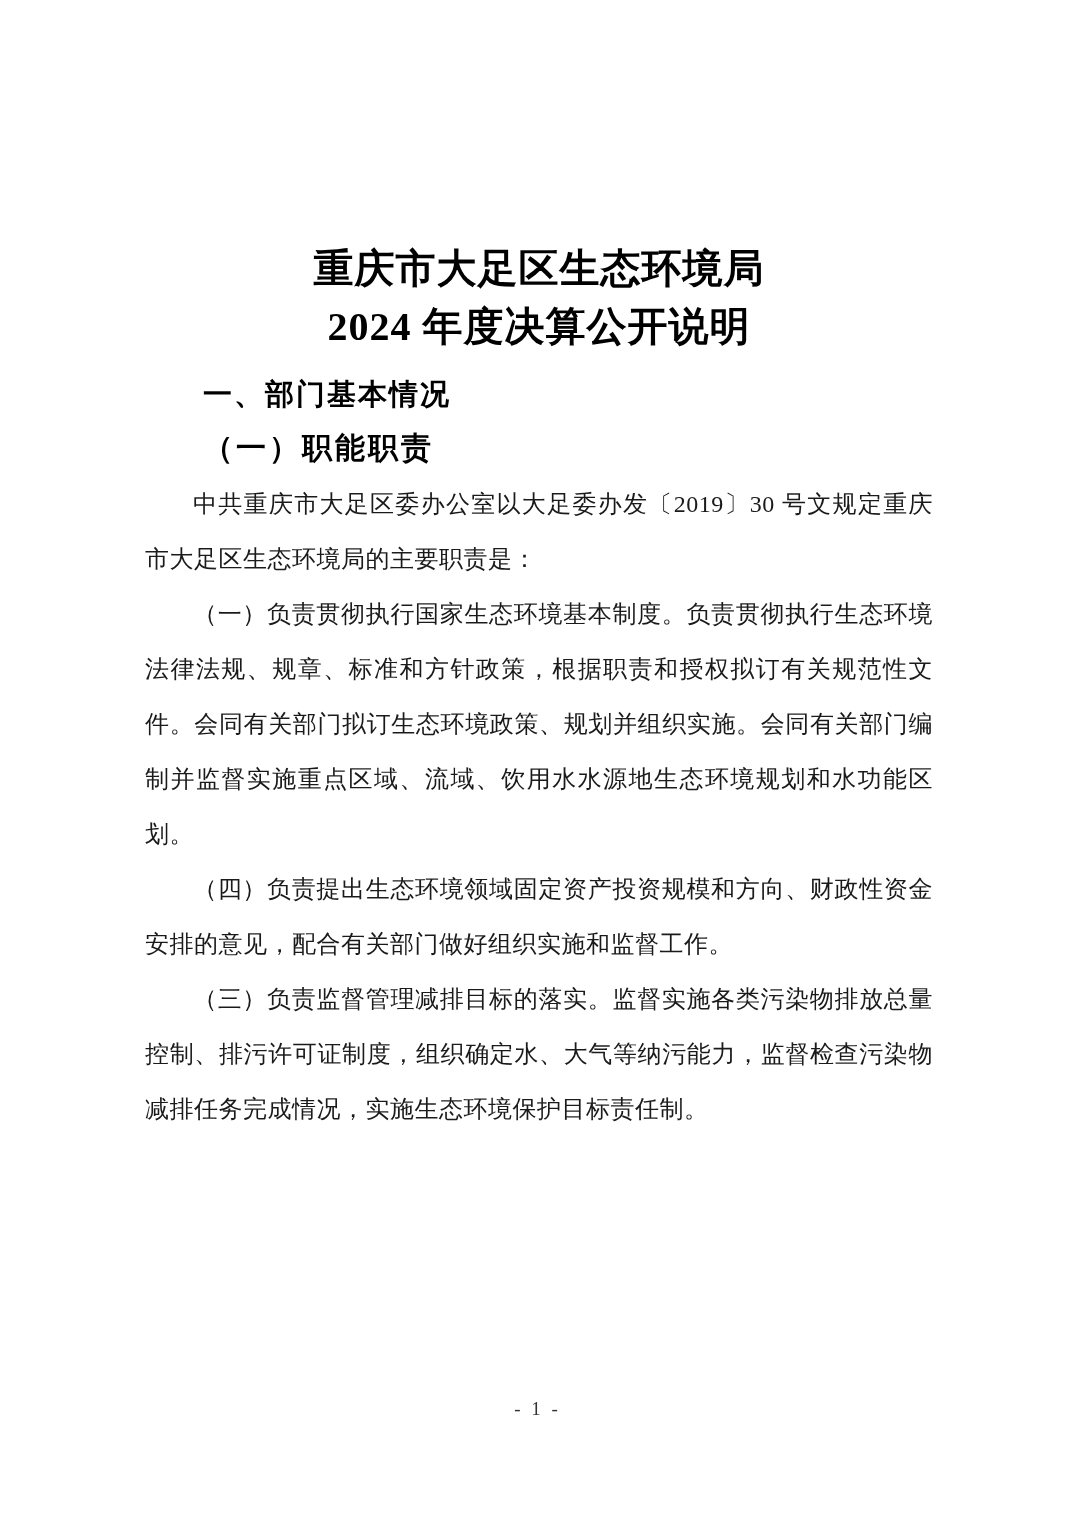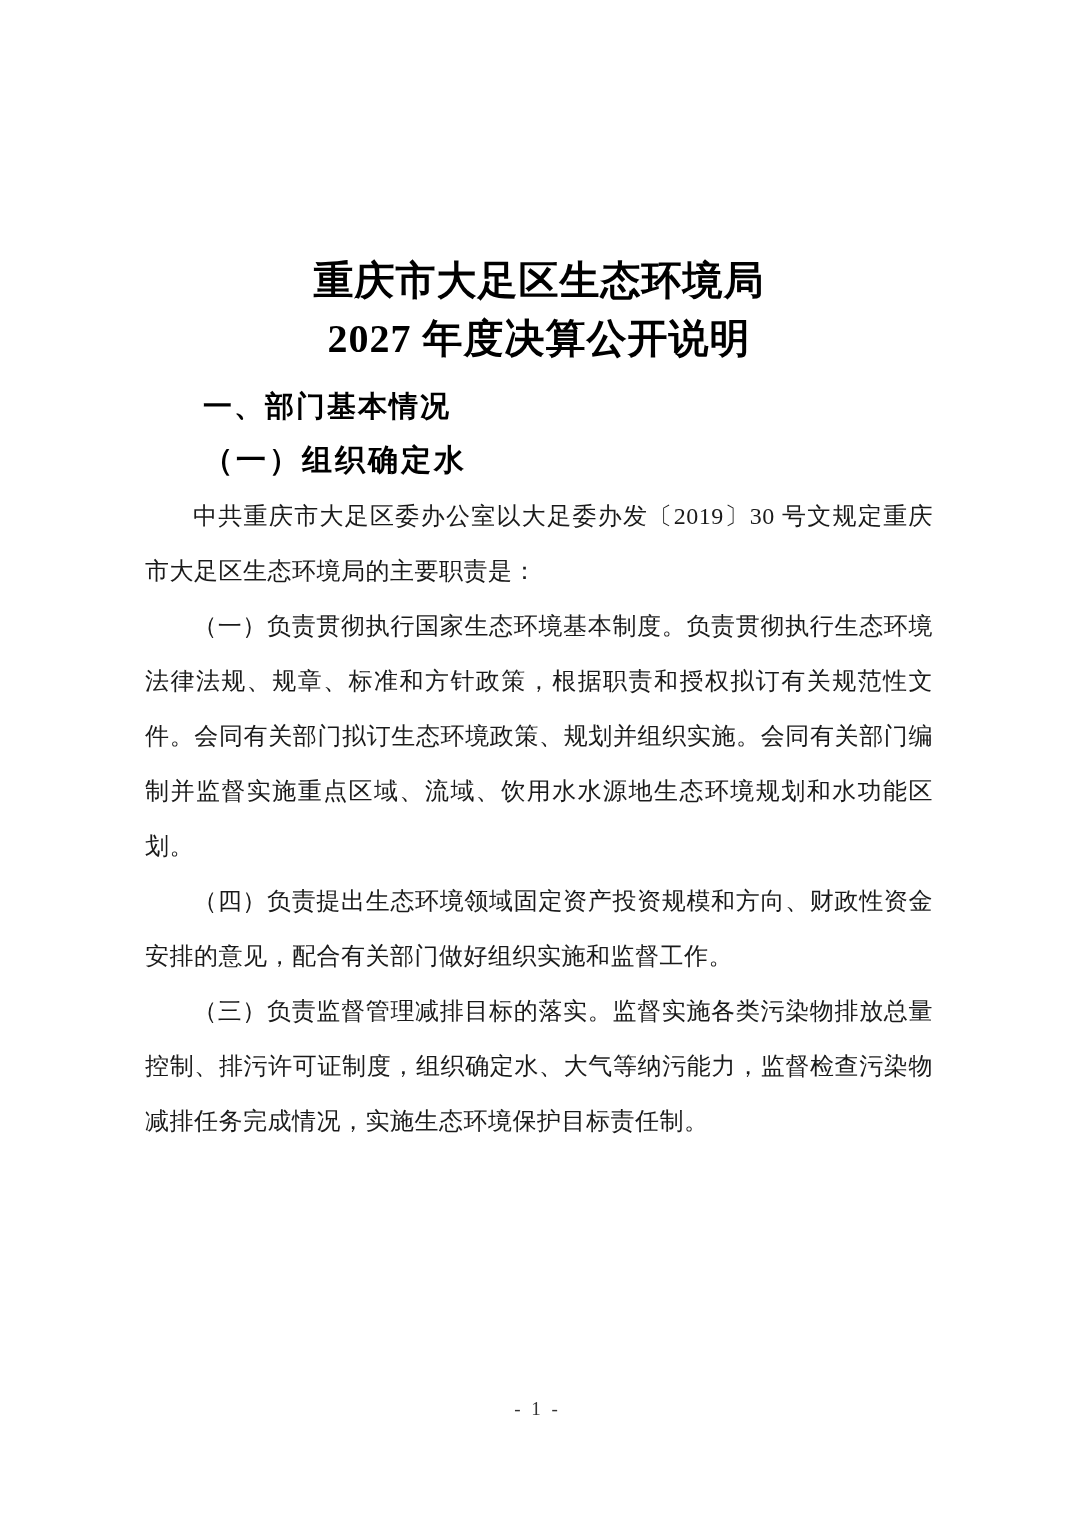--- a/index.html
+++ b/index.html
@@ -14,21 +14,21 @@
     height: 1520px;
     background: #ffffff;
     color: #000000;
     font-family: "Liberation Serif", "DejaVu Serif", serif;
     overflow: hidden;
   }
 
   .content {
     position: absolute;
     left: 145px;
-    top: 252px;
+    top: 240px;
     width: 788px;
   }
 
   .doc-title {
     text-align: center;
     font-family: "Liberation Serif", "DejaVu Serif", serif;
     font-weight: 700;
     font-size: 40px;
     line-height: 58px;
     letter-spacing: 1px;
@@ -83,25 +83,25 @@
   }
 </style>
 </head>
 <body>
 
 <div class="page">
   <div class="content">
 
     <div class="doc-title">重庆市大足区生态环境局</div>
 
-    <div class="doc-title">2027 年度决算公开说明</div>
+    <div class="doc-title">2024 年度决算公开说明</div>
 
     <div class="section-heading">一、部门基本情况</div>
 
-    <div class="subsection-heading">（一）组织确定水</div>
+    <div class="subsection-heading">（一）职能职责</div>
 
     <div class="body-text">
       <p>中共重庆市大足区委办公室以大足委办发〔2019〕30 号文规定重庆市大足区生态环境局的主要职责是：</p>
       <p>（一）负责贯彻执行国家生态环境基本制度。负责贯彻执行生态环境法律法规、规章、标准和方针政策，根据职责和授权拟订有关规范性文件。会同有关部门拟订生态环境政策、规划并组织实施。会同有关部门编制并监督实施重点区域、流域、饮用水水源地生态环境规划和水功能区划。</p>
       <p>（四）负责提出生态环境领域固定资产投资规模和方向、财政性资金安排的意见，配合有关部门做好组织实施和监督工作。</p>
       <p>（三）负责监督管理减排目标的落实。监督实施各类污染物排放总量控制、排污许可证制度，组织确定水、大气等纳污能力，监督检查污染物减排任务完成情况，实施生态环境保护目标责任制。</p>
     </div>
 
   </div>
 

